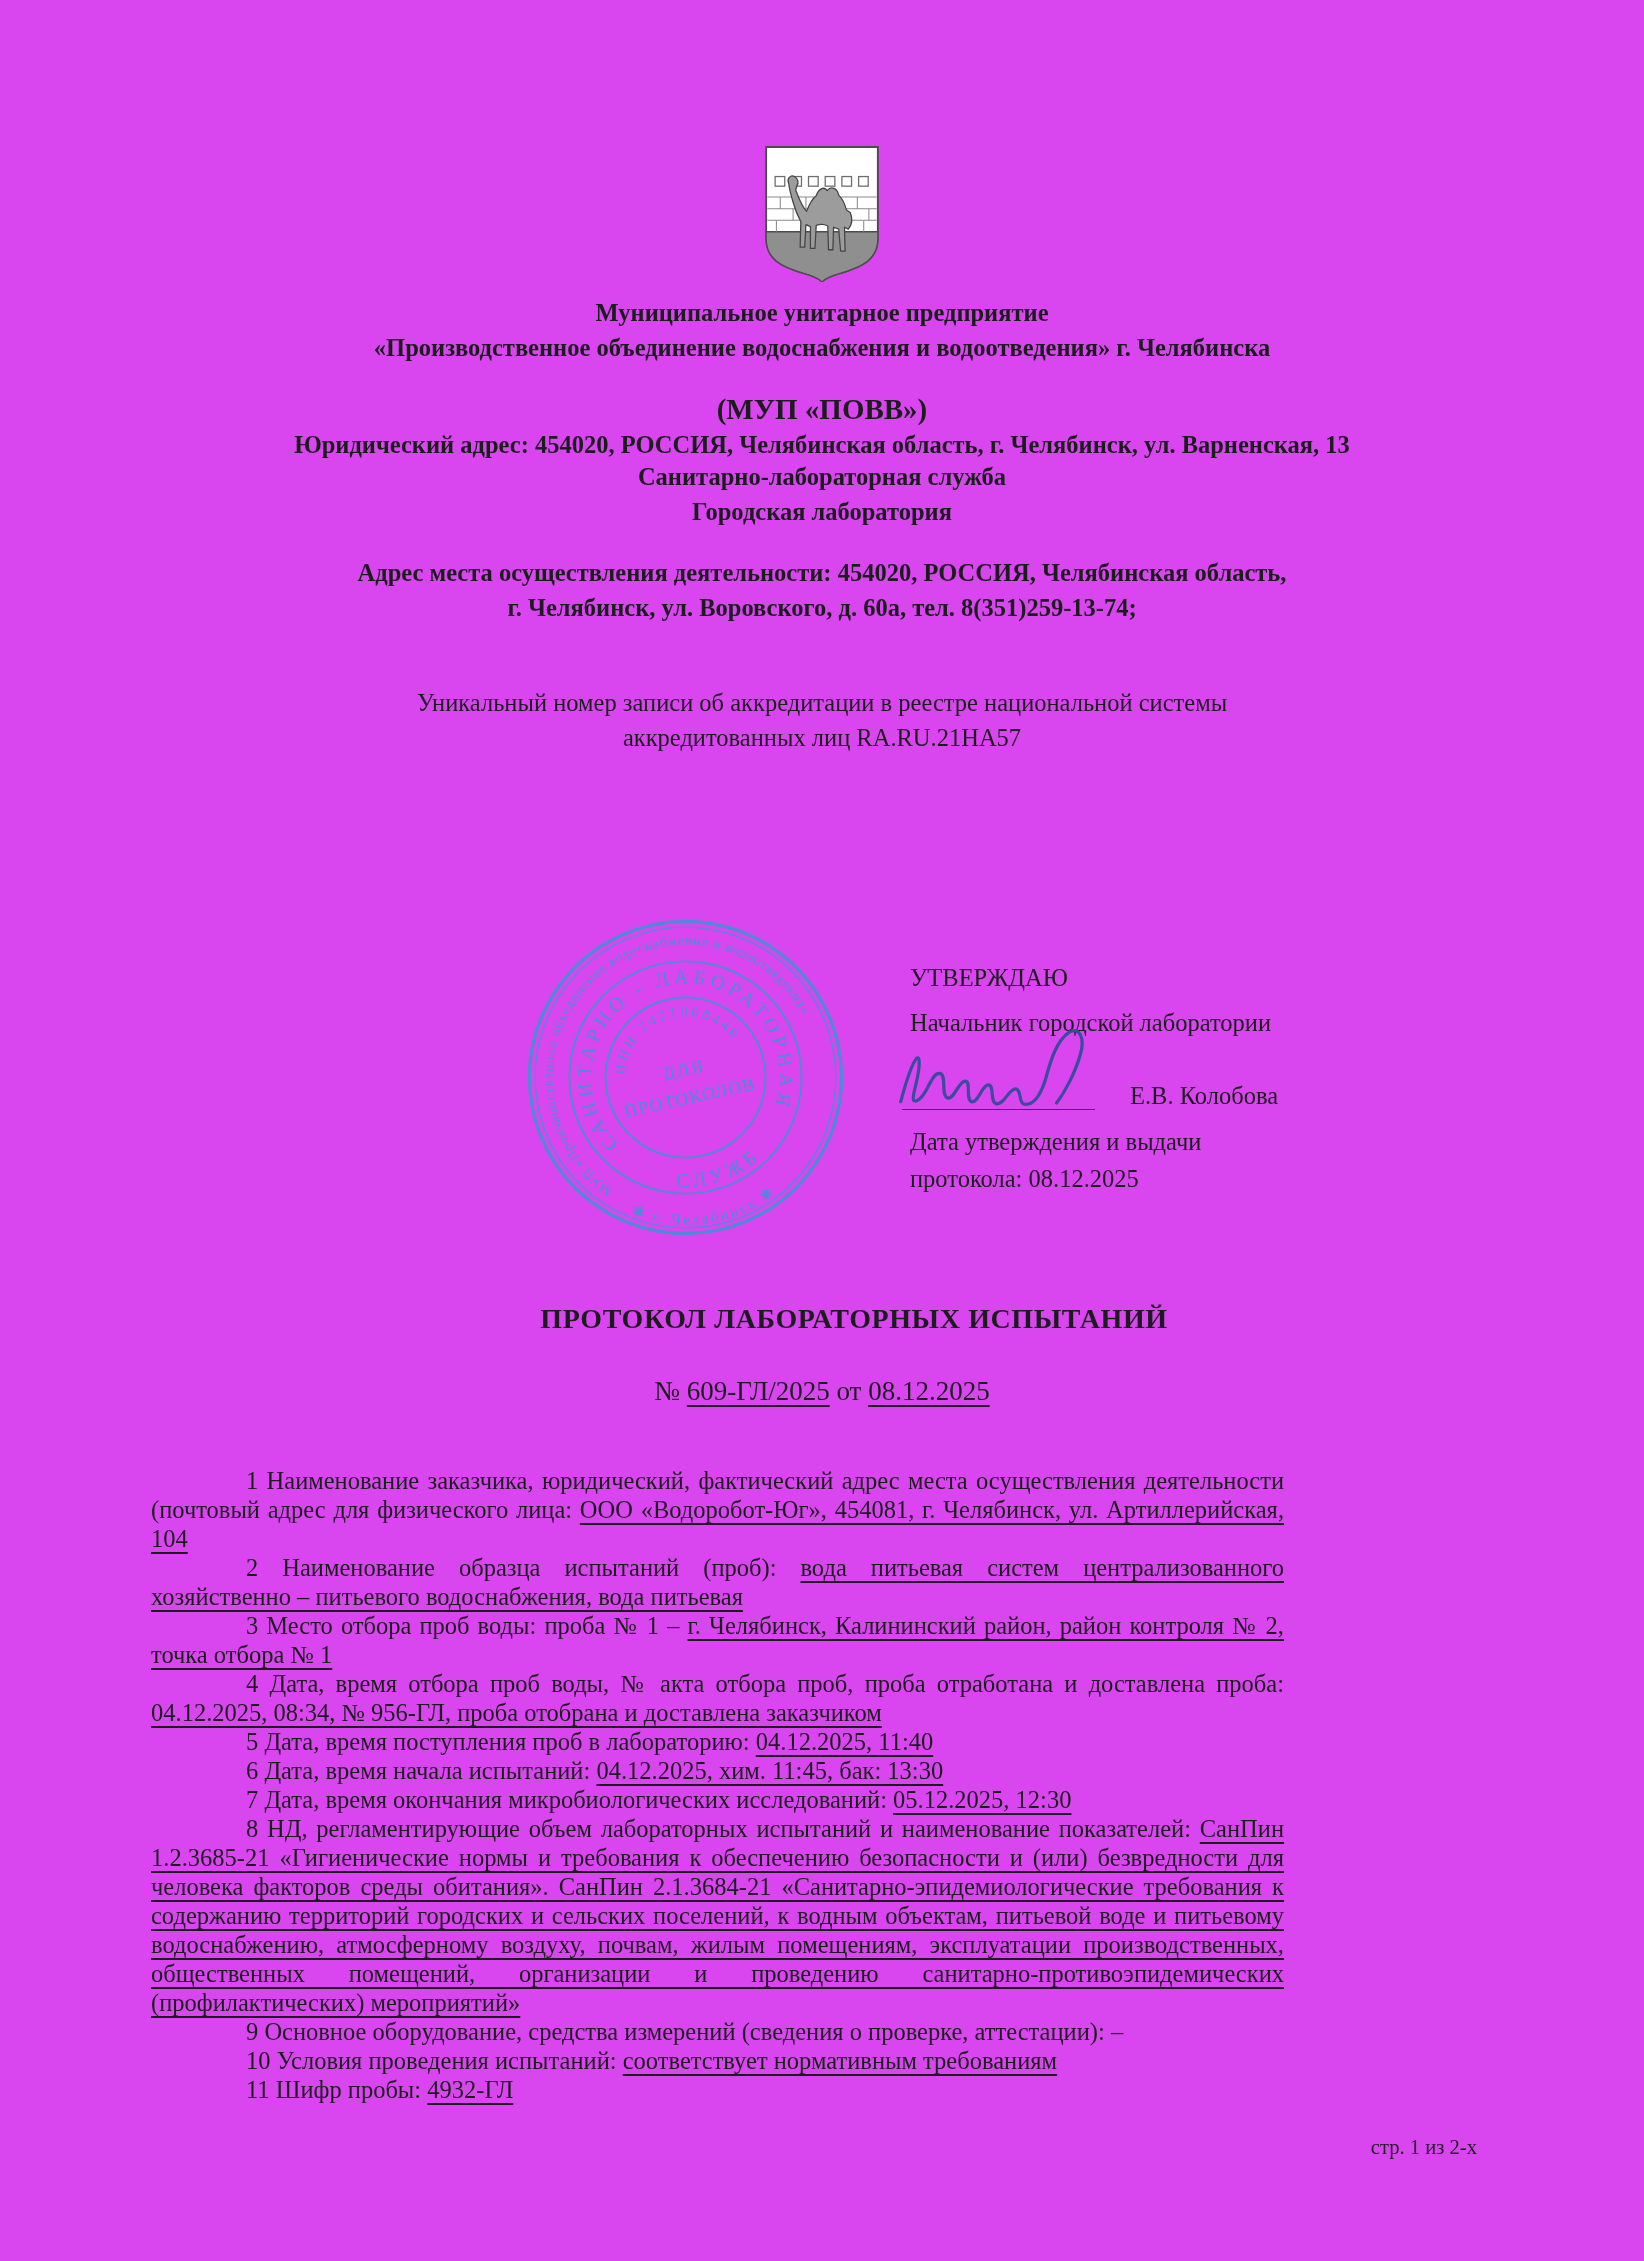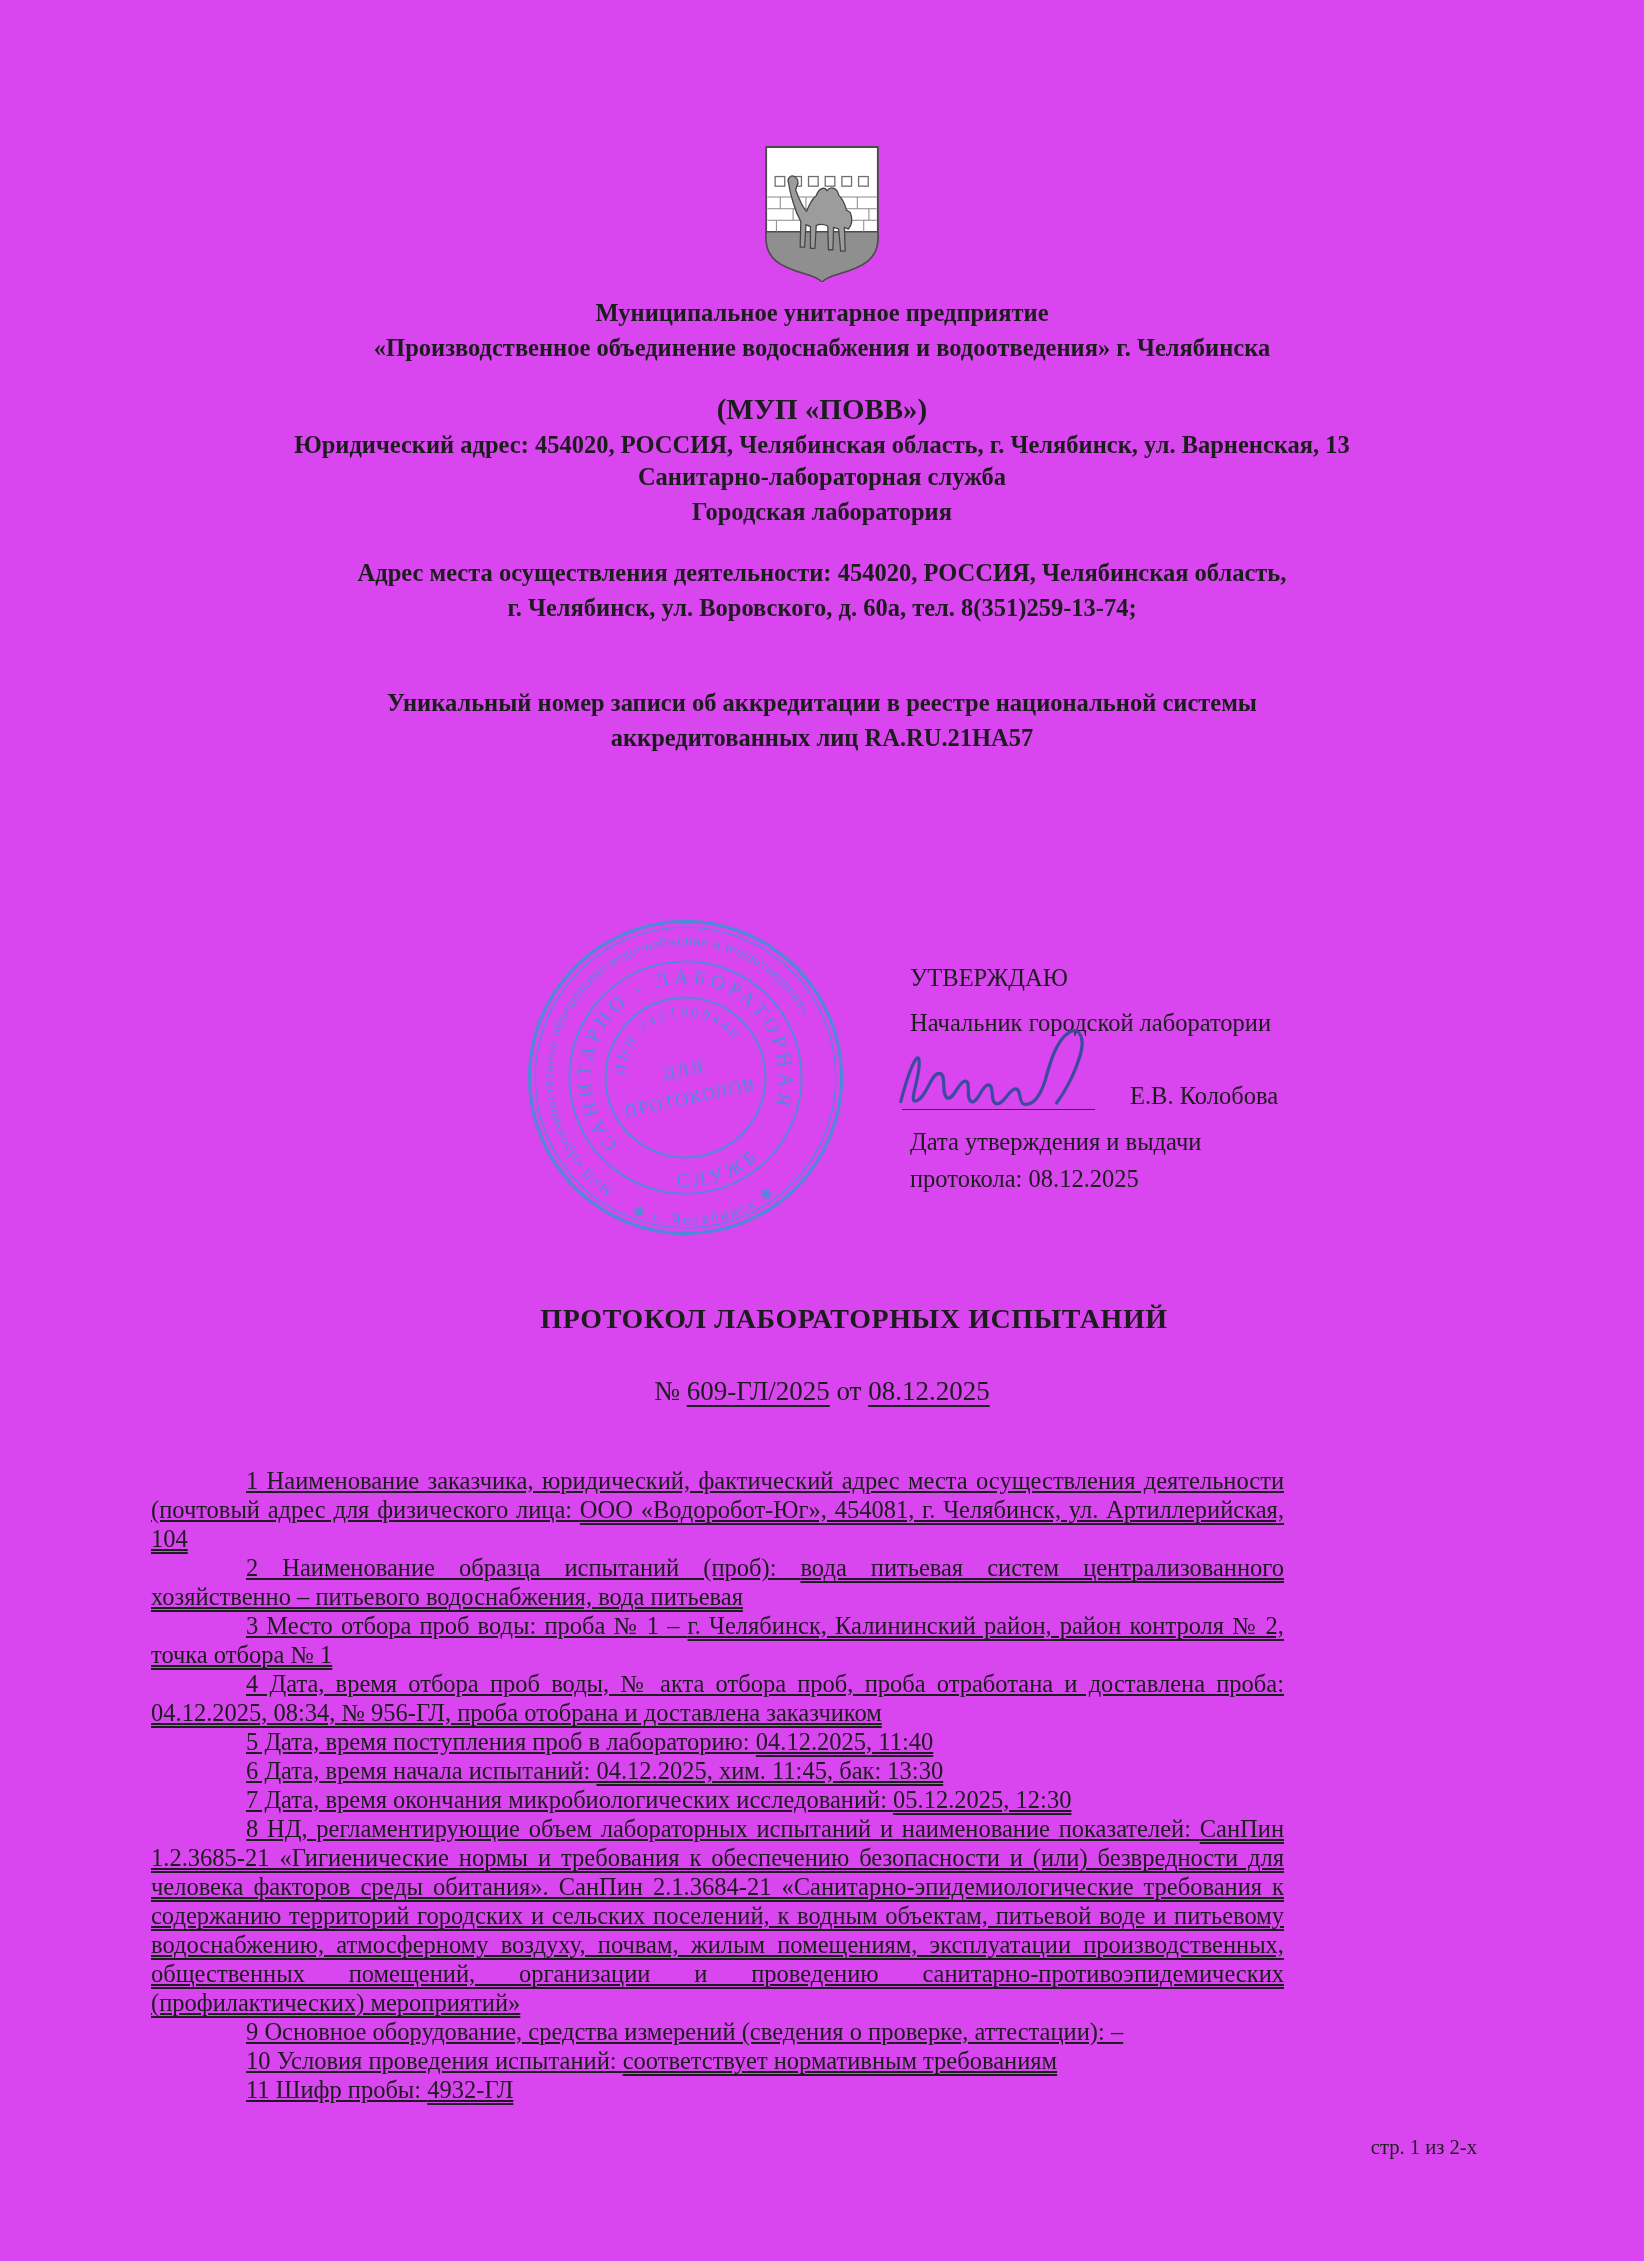--- a/index.html
+++ b/index.html
@@ -12,37 +12,37 @@
     overflow:hidden;
   }
   
   .logo-wrap{position:absolute;top:143px;left:0;width:100%;text-align:center;}
   .hdr{position:absolute;left:0;width:100%;text-align:center;font-weight:bold;
        font-size:24.5px;line-height:35px;}
   .hdr .big{font-size:29px;margin-top:27px;}
   .hdr-block1{top:295px;}
   .hdr-block2{top:459px;}
   .hdr-block3{top:555px;}
-  .hdr-block4{top:685px;font-weight:bold;font-size:24.5px;}
+  .hdr-block4{top:685px;font-weight:normal;font-size:24.5px;}
   
   .stamp{position:absolute;left:521px;top:913px;width:329px;height:329px;opacity:.88;}
   .approval{position:absolute;left:902px;top:951px;width:580px;font-size:24.5px;line-height:37px;}
   .approval p{margin:8px;}
   .approval .tight{line-height:29px;}
   .sig-row{position:relative;height:70px;}
   .sig-svg{position:absolute;left:-9px;top:-30px;width:219px;height:110px;}
   .sig-line{position:absolute;left:0;bottom:9px;width:193px;border-bottom:1.9px solid #26262a;}
   .sig-name{position:absolute;left:228px;bottom:5.2px;}
   
   .doc-title{position:absolute;top:1303px;left:0;width:100%;text-align:center;
              font-weight:bold;font-size:28px;letter-spacing:0.6px;padding-left:32px;}
   .doc-number{position:absolute;top:1376px;left:0;width:100%;text-align:center;font-size:27px;}
   
   .items{position:absolute;top:1466px;left:0;width:1432px;box-sizing:border-box;
-         padding:0 148px 0 151px;font-size:24.5px;line-height:29px;text-align:justify;text-decoration:underline;}
+         padding:0 148px 0 151px;font-size:24.5px;line-height:29px;text-align:justify;}
   .items p{margin:0;text-indent:95px;}
   .u{text-decoration:underline;text-decoration-thickness:1.6px;text-underline-offset:4.5px;}
   
   .footer{position:absolute;top:2136px;right:167px;font-size:20.6px;}
   
   .stamp text{fill:#3e93d6;}
   .stamp .ring{stroke:#3e93d6;fill:none;}
 </style>
 </head>
 <body>

